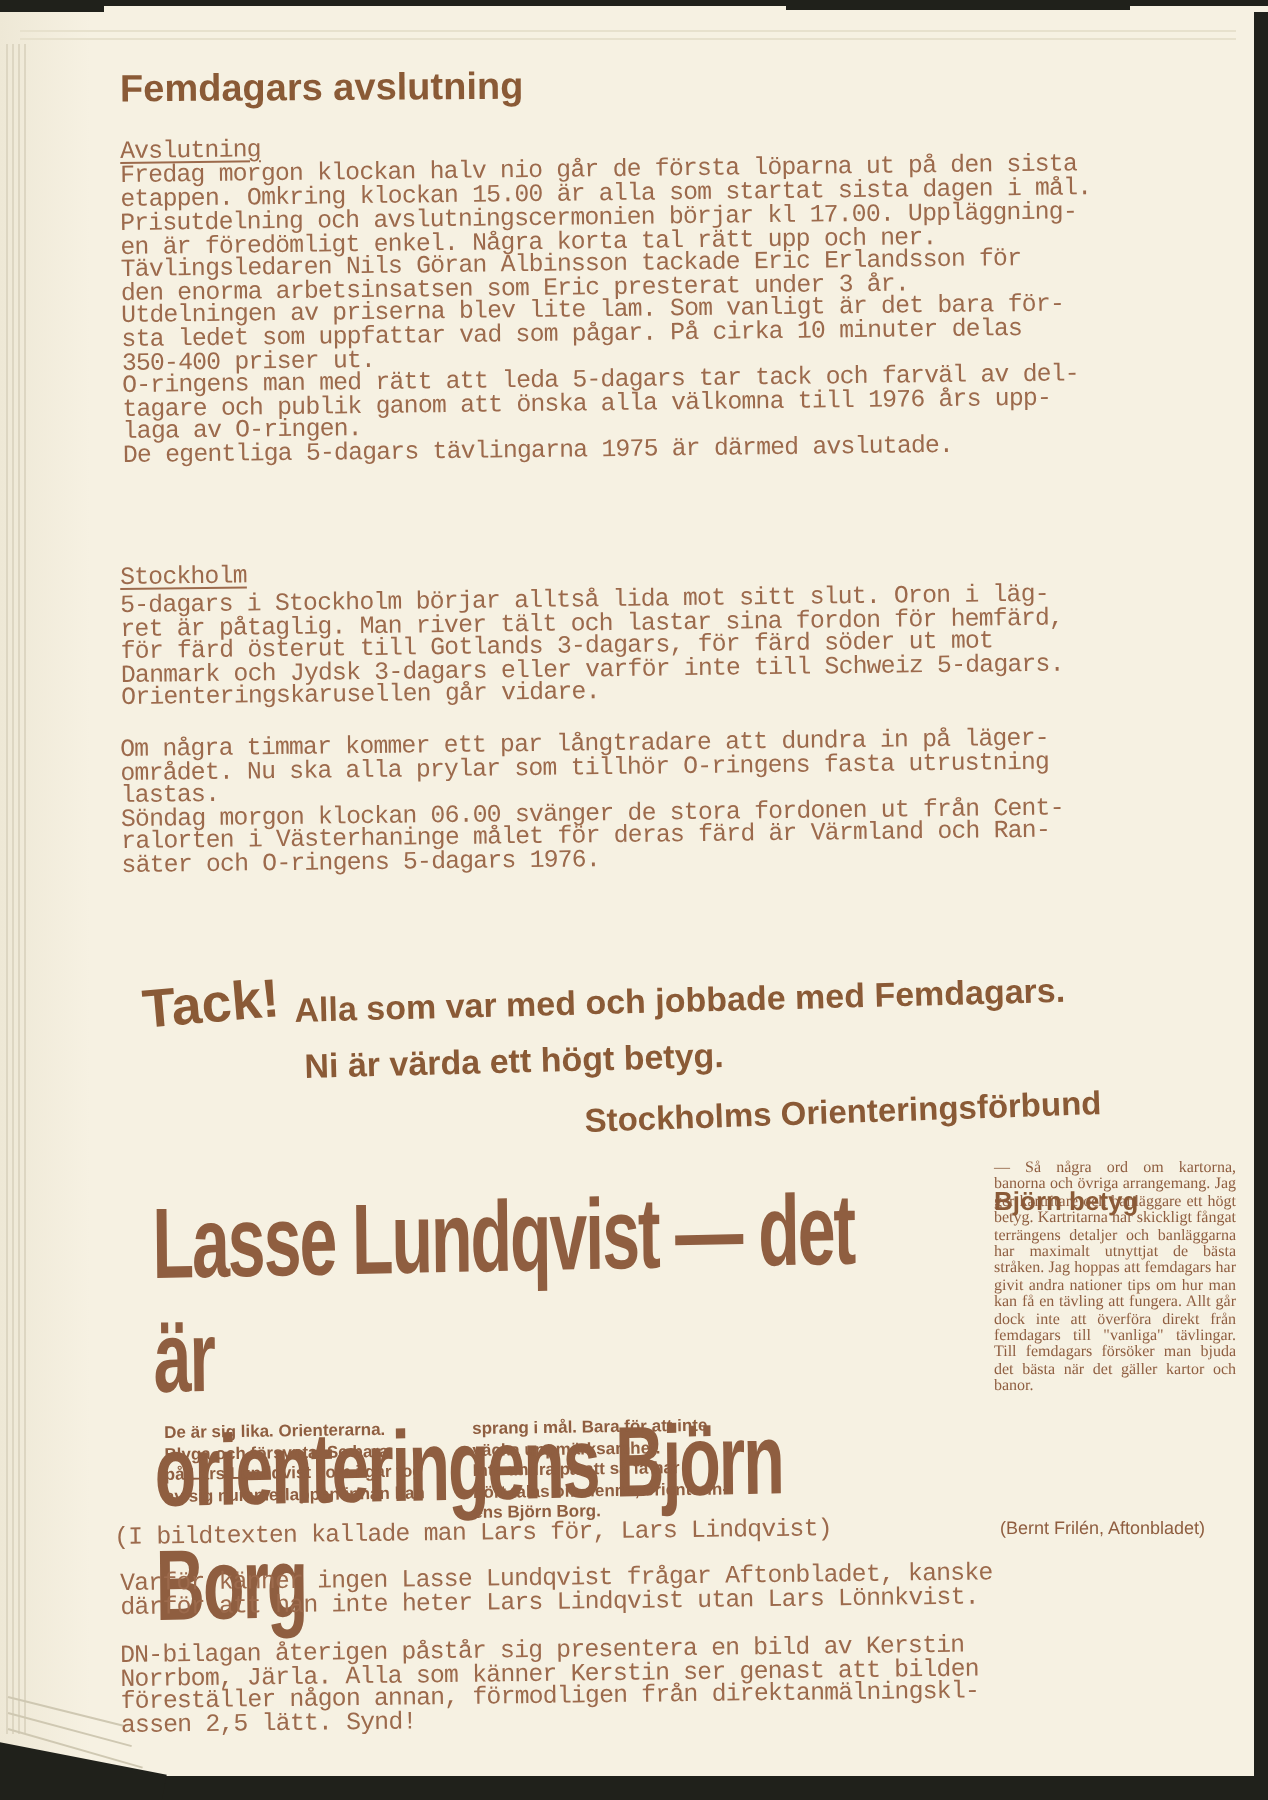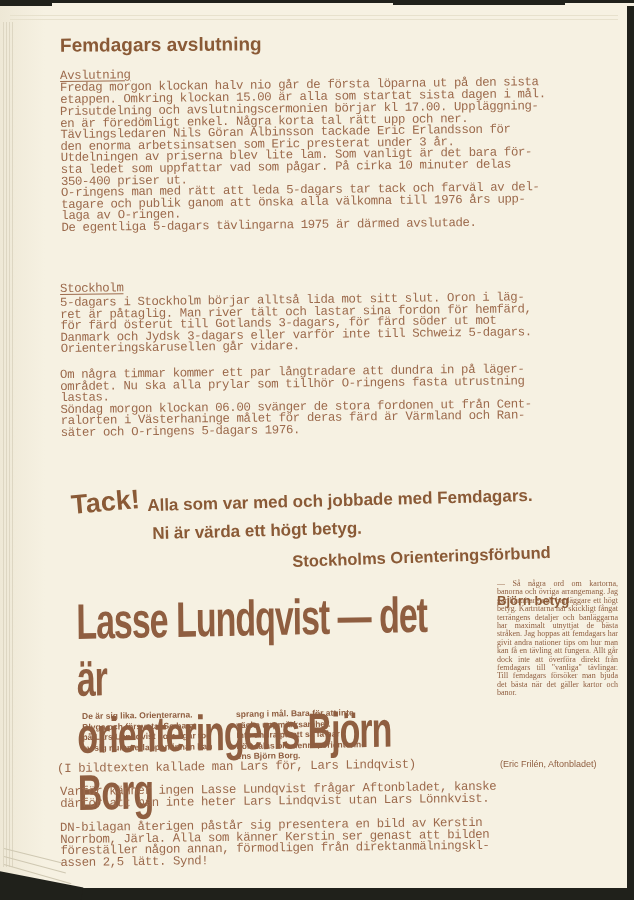--- a/index.html
+++ b/index.html
@@ -116,21 +116,21 @@
 Blyga och försynta. Se bara
 på Lars Lundqvist som i går tog
 av sig nummerlappen innan han</div>
   <div class="lead lead-col2">sprang i mål. Bara för att inte
 väcka uppmärksamhet.
 Inte undra på att så få har
 hört talas om denne, orienterin-
 ens Björn Borg.</div>
   <div class="side-heading">Björn betyg</div>
   <div class="side-body">— Så några ord om kartorna, banorna och övriga arrangemang. Jag ger kartritare och banläggare ett högt betyg. Kartritarna har skickligt fångat terrängens detaljer och banläggarna har maximalt utnyttjat de bästa stråken. Jag hoppas att femdagars har givit andra nationer tips om hur man kan få en tävling att fungera. Allt går dock inte att överföra direkt från femdagars till "vanliga" tävlingar. Till femdagars försöker man bjuda det bästa när det gäller kartor och banor.</div>
-  <div class="byline">(Eric Frilén, Aftonbladet)</div>
+  <div class="byline">(Bernt Frilén, Aftonbladet)</div>
 
   <div class="typed" style="left:57px;top:764px">(I bildtexten kallade man Lars för, Lars Lindqvist)</div>
   <div class="typed" style="left:60px;top:787px">Varför känner ingen Lasse Lundqvist frågar Aftonbladet, kanske
 därför att han inte heter Lars Lindqvist utan Lars Lönnkvist.</div>
   <div class="typed" style="left:60px;top:823px">DN-bilagan återigen påstår sig presentera en bild av Kerstin
 Norrbom, Järla. Alla som känner Kerstin ser genast att bilden
 föreställer någon annan, förmodligen från direktanmälningskl-
 assen 2,5 lätt. Synd!</div>
 
 </div>

